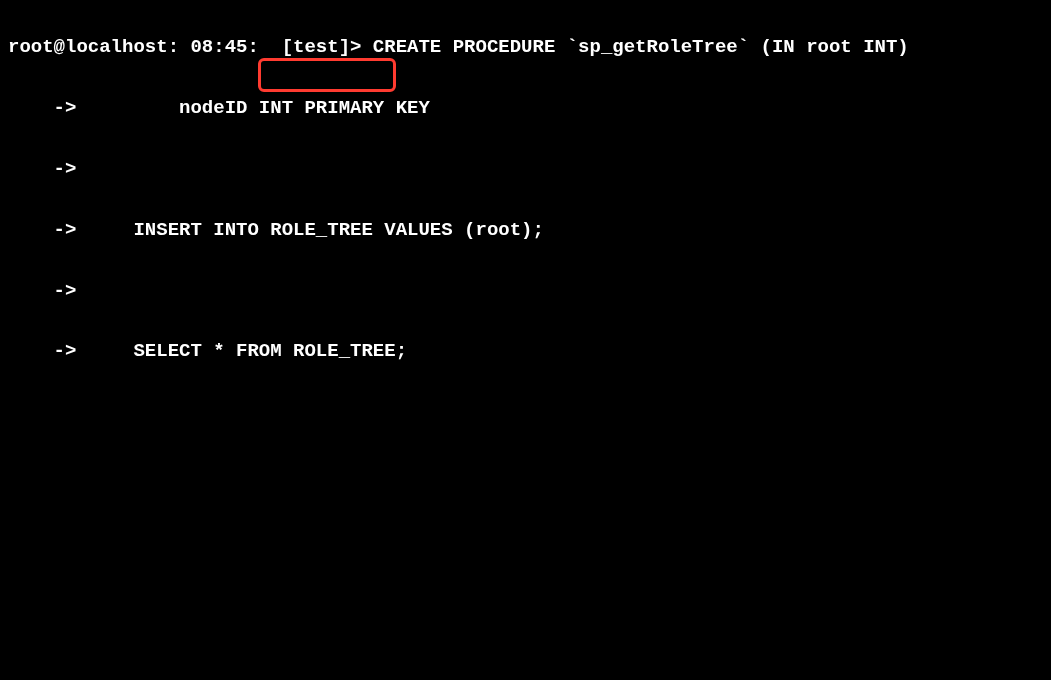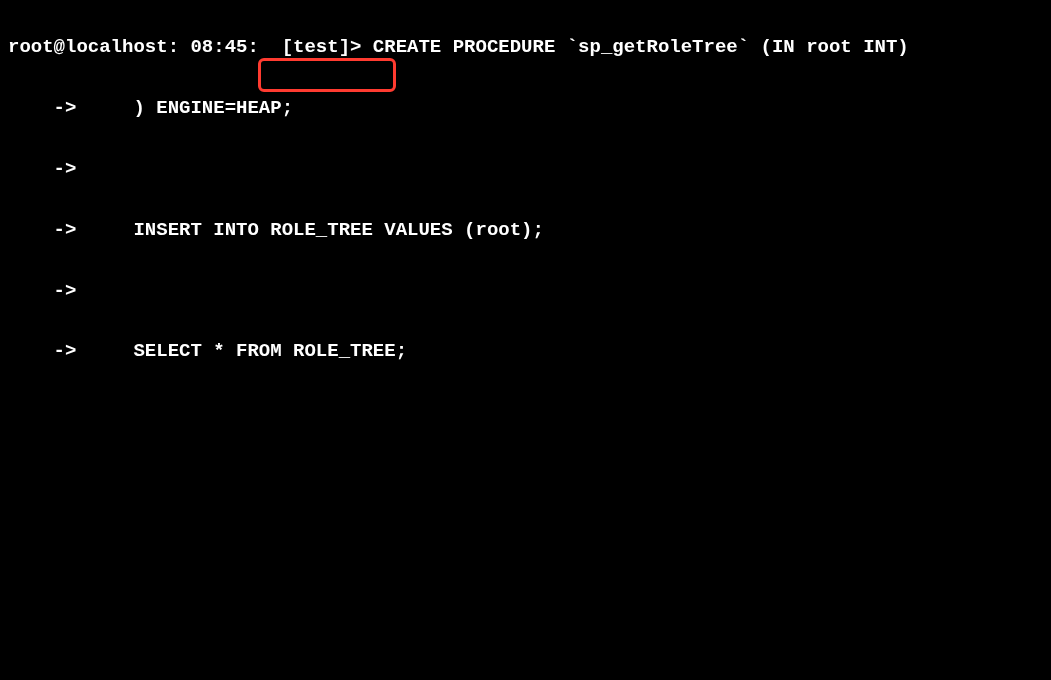--- a/index.html
+++ b/index.html
@@ -29,21 +29,21 @@
     border-radius: 6px;
     background: transparent;
     pointer-events: none;
   }
 </style>
 </head>
 <body>
 
 <div class="terminal">
 <div class="line">root@localhost: 08:45:  [test]&gt; CREATE PROCEDURE `sp_getRoleTree` (IN root INT)</div>
-<div class="line">    -&gt;     ) ENGINE=HEAP;</div>
+<div class="line">    -&gt;         nodeID INT PRIMARY KEY</div>
 <div class="line">    -&gt;</div>
 <div class="line">    -&gt;     INSERT INTO ROLE_TREE VALUES (root);</div>
 <div class="line">    -&gt;</div>
 <div class="line">    -&gt;     SELECT * FROM ROLE_TREE;</div>
 
 <div class="line"></div>
 
 
 
 

